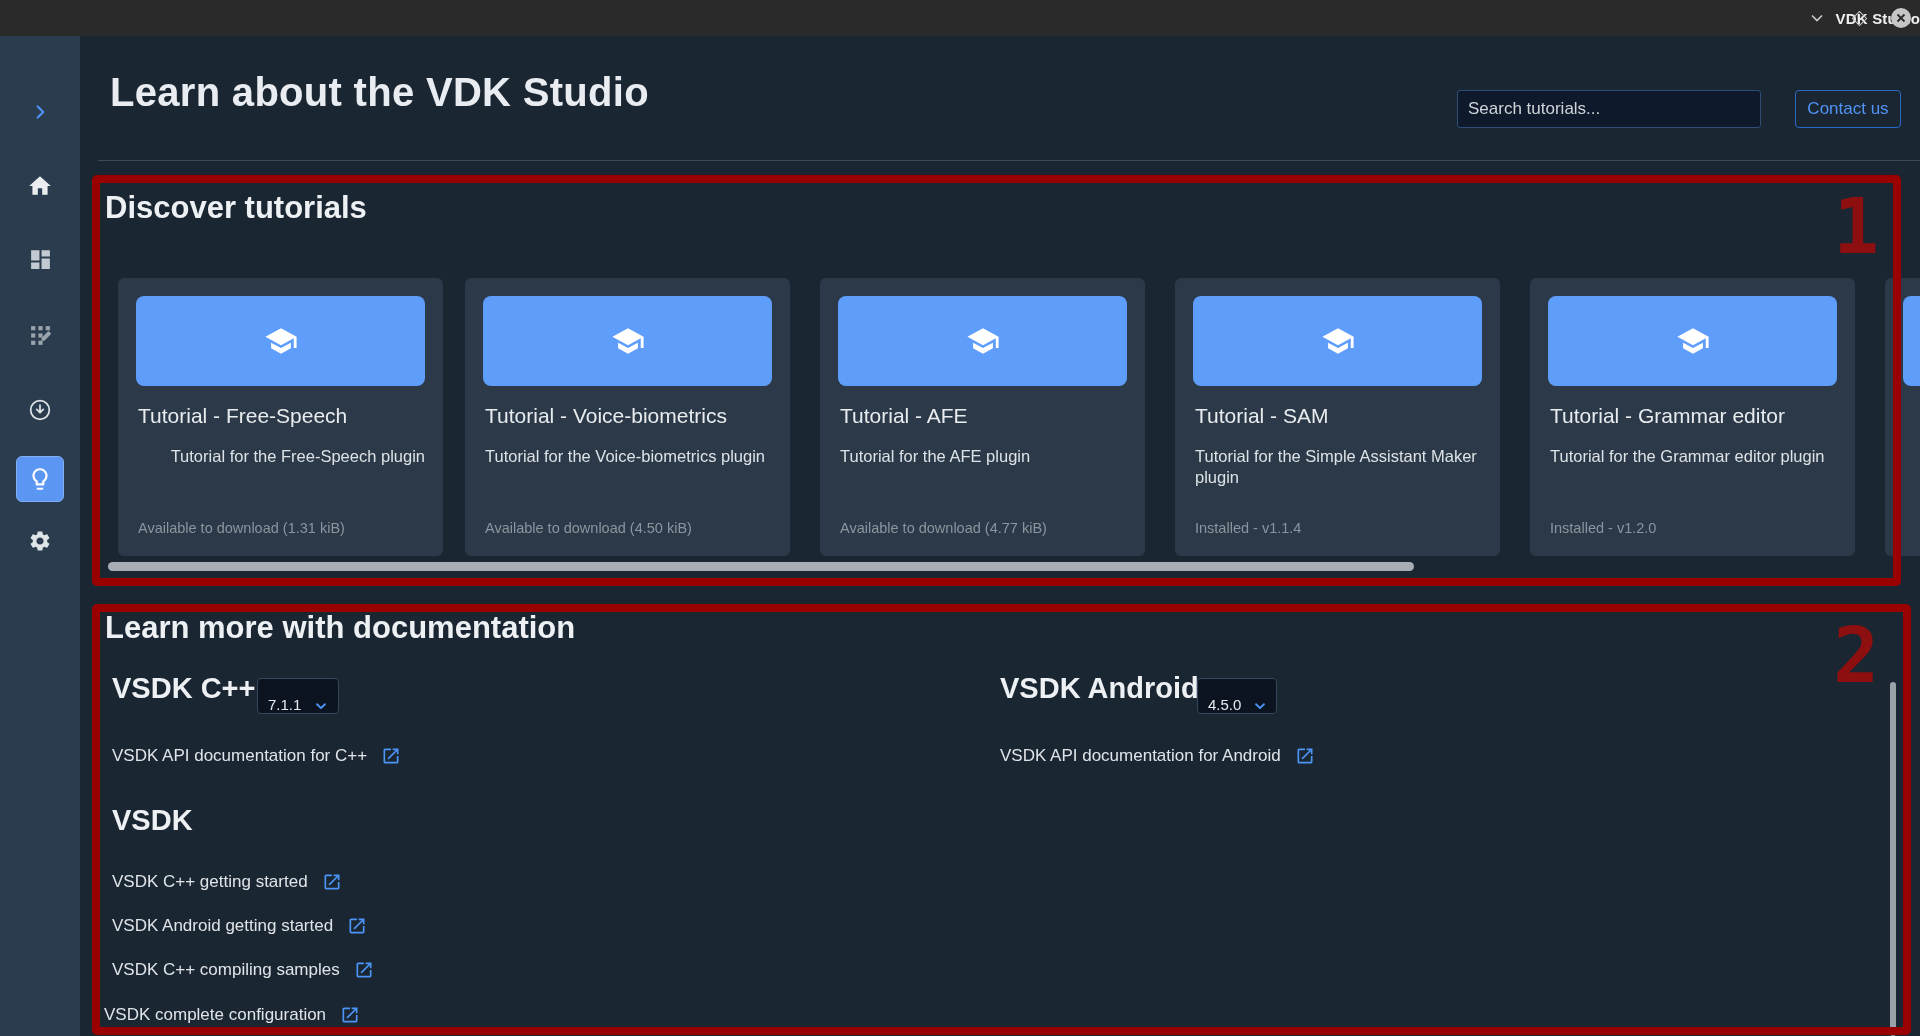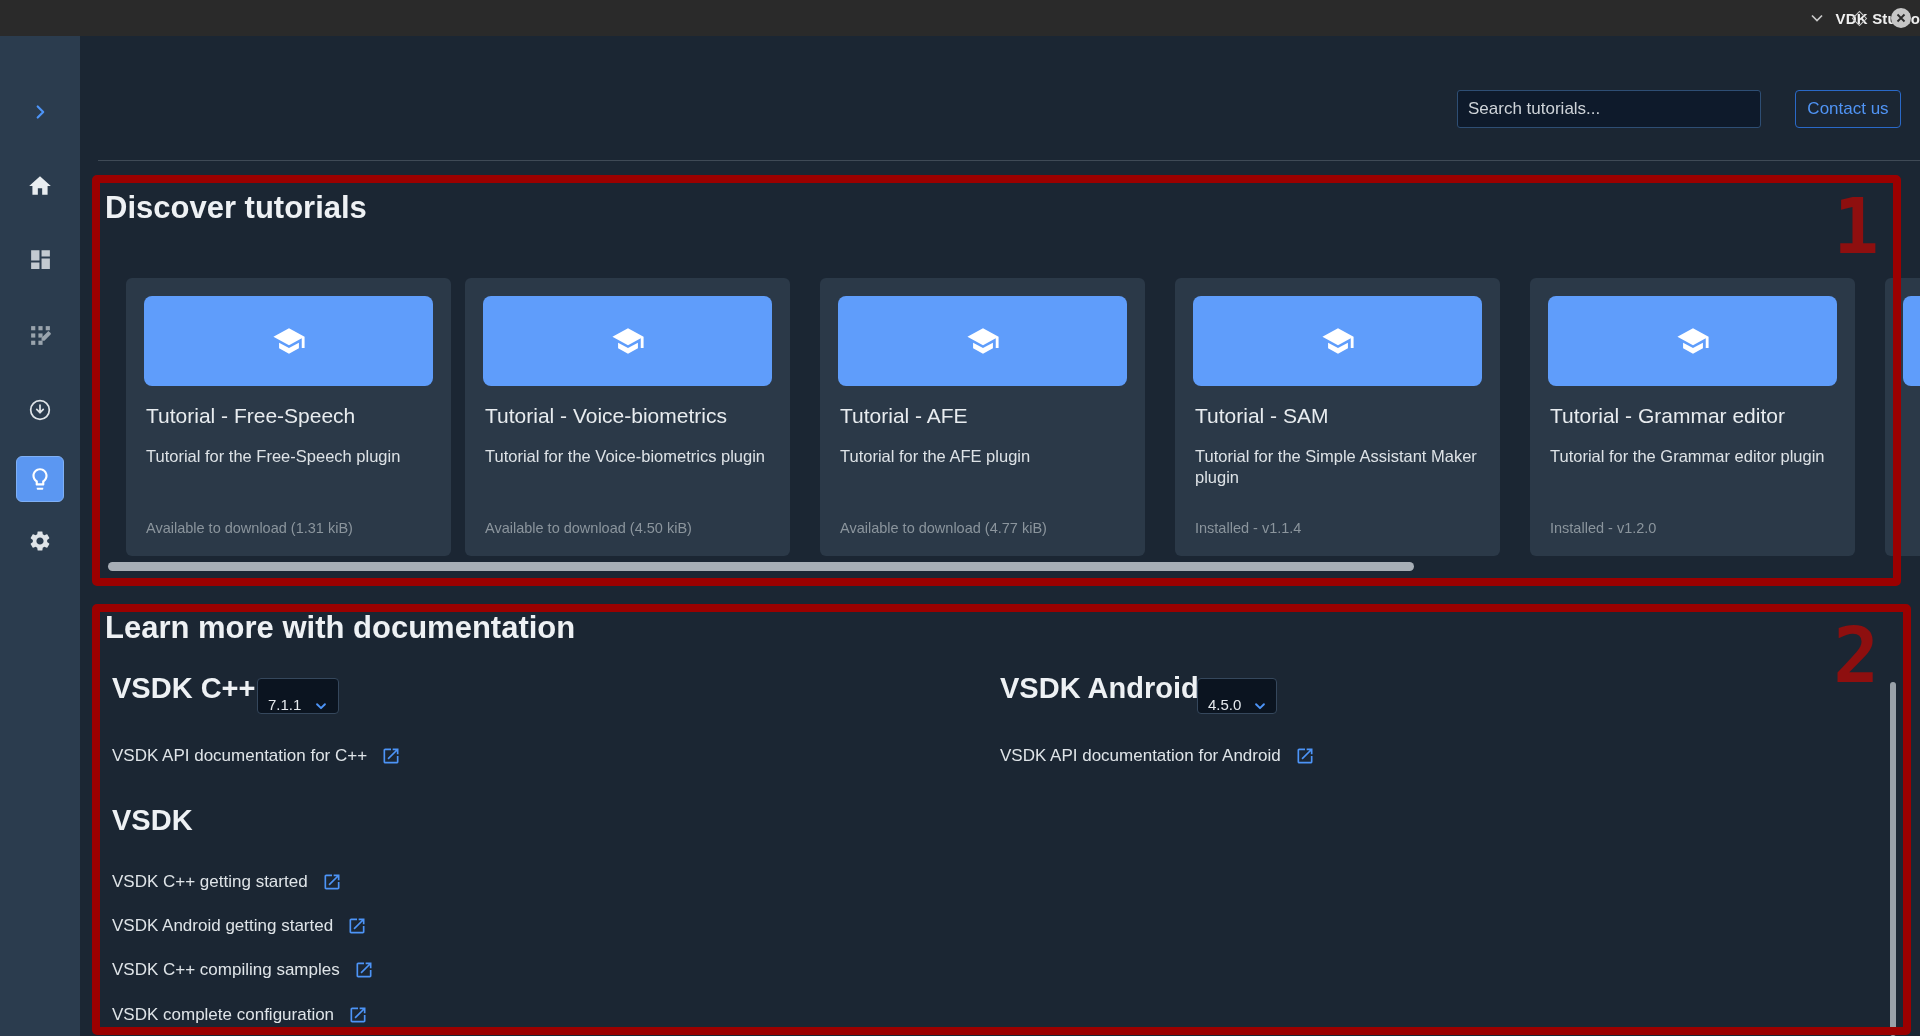--- a/index.html
+++ b/index.html
@@ -142,27 +142,28 @@
     </div>
     <div class="side-item" style="top:483px;">
       <span>
         <svg width="24" height="24" viewBox="0 0 24 24">
             <path fill="#dfe4e8" d="M19.14 12.94c.04-.3.06-.61.06-.94 0-.32-.02-.64-.07-.94l2.03-1.58c.18-.14.23-.41.12-.61l-1.92-3.32c-.12-.22-.37-.29-.59-.22l-2.39.96c-.5-.38-1.03-.7-1.62-.94l-.36-2.54c-.04-.24-.24-.41-.48-.41h-3.84c-.24 0-.43.17-.47.41l-.36 2.54c-.59.24-1.13.57-1.62.94l-2.39-.96c-.22-.08-.47 0-.59.22L2.74 8.87c-.12.21-.08.47.12.61l2.03 1.58c-.05.3-.09.63-.09.94s.02.64.07.94l-2.03 1.58c-.18.14-.23.41-.12.61l1.92 3.32c.12.22.37.29.59.22l2.39-.96c.5.38 1.03.7 1.62.94l.36 2.54c.05.24.24.41.48.41h3.84c.24 0 .44-.17.47-.41l.36-2.54c.59-.24 1.13-.56 1.62-.94l2.39.96c.22.08.47 0 .59-.22l1.92-3.32c.12-.22.07-.47-.12-.61l-2.01-1.58zM12 15.6c-1.98 0-3.6-1.62-3.6-3.6s1.62-3.6 3.6-3.6 3.6 1.62 3.6 3.6-1.62 3.6-3.6 3.6z"></path>
           </svg>
       </span>
     </div>
   </div>
 
+  <h1 class="page-title">Learn about the VDK Studio</h1>
   <input class="search-input" type="text" placeholder="Search tutorials..." style="">
   <button class="contact-btn">Contact us</button>
   <div class="header-divider"></div>
 
   <h2 class="section-h2" style="left:105px; top:190px;">Discover tutorials</h2>
 
-  <div class="card" style="left:126px;">
+  <div class="card" style="left:118px;text-align:right;">
     <div class="card-banner">
       <span>
           <svg width="34" height="34" viewBox="0 0 24 24">
             <path fill="#ffffff" d="M12 3L1 9l11 6 9-4.91V17h2V9L12 3zM5 13.18v4L12 21l7-3.82v-4L12 17l-7-3.82z"></path>
           </svg>
         </span>
     </div>
     <div class="card-title">Tutorial - Free-Speech</div>
     <div class="card-desc">Tutorial for the Free-Speech plugin</div>
     <div class="card-status">Available to download (1.31 kiB)</div>
@@ -285,21 +286,21 @@
     </span>
   </div>
   <div class="doc-link" style="left:112px; top:960px;">
     <span>VSDK C++ compiling samples</span>
     <span>
       <svg width="20" height="20" viewBox="0 0 24 24">
           <path fill="#4d94f7" d="M19 19H5V5h7V3H5c-1.11 0-2 .9-2 2v14c0 1.1.89 2 2 2h14c1.1 0 2-.9 2-2v-7h-2v7zM14 3v2h3.59l-9.83 9.83 1.41 1.41L19 6.41V10h2V3h-7z"></path>
         </svg>
     </span>
   </div>
-  <div class="doc-link" style="left:112px; top:1005px;">
+  <div class="doc-link" style="left:104px; top:1005px;">
     <span>VSDK complete configuration</span>
     <span>
       <svg width="20" height="20" viewBox="0 0 24 24">
           <path fill="#4d94f7" d="M19 19H5V5h7V3H5c-1.11 0-2 .9-2 2v14c0 1.1.89 2 2 2h14c1.1 0 2-.9 2-2v-7h-2v7zM14 3v2h3.59l-9.83 9.83 1.41 1.41L19 6.41V10h2V3h-7z"></path>
         </svg>
     </span>
   </div>
 
   <div class="vscrollbar"></div>
 

